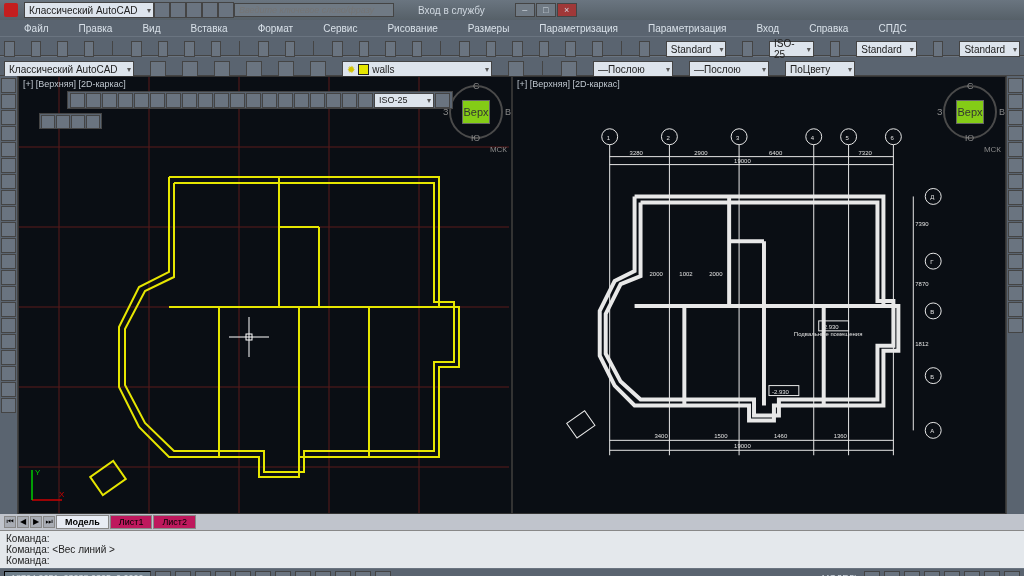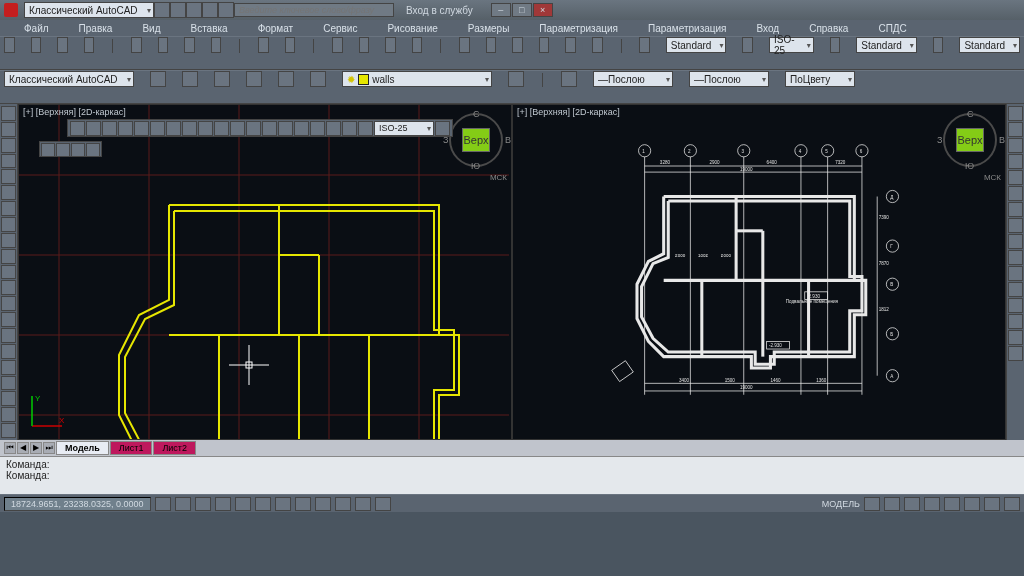--- a/index.html
+++ b/index.html
@@ -8,28 +8,28 @@
 .titlebar { height: 20px; background: linear-gradient(#6a7580,#566068); display: flex; align-items: center; padding: 0 4px; color: #d0d8e0; }
 .titlebar .logo { width: 14px; height: 14px; background: #c41e1e; margin-right: 6px; border-radius: 2px; }
 .titlebar .title { flex: 1; text-align: center; font-size: 10px; color: #aab4c0; }
 .titlebar .search { width: 160px; height: 14px; background: #707a84; border: 1px solid #444; font-size: 9px; color: #c0c8d0; padding: 0 4px; font-style: italic; }
 .titlebar .win-btns { display: flex; gap: 1px; margin-left: 6px; }
 .titlebar .win-btns div { width: 20px; height: 14px; background: #707a84; border: 1px solid #444; text-align: center; line-height: 12px; font-size: 9px; }
 
 .menubar { height: 16px; background: #5a6470; display: flex; align-items: center; padding: 0 4px; gap: 10px; color: #d8e0e8; font-size: 10px; }
 .menubar span { cursor: default; margin-left: 20px; }
 
-.toolbar-row { height: 20px; background: #5a6470; border-top: 1px solid #6a7480; border-bottom: 1px solid #444; display: flex; align-items: flex-end; padding: 16px 4px; gap: 16px; }
+.toolbar-row { height: 20px; background: #5a6470; border-top: 1px solid #6a7480; border-bottom: 1px solid #444; display: flex; align-items: flex-start; padding: 4px 4px; gap: 16px; }
 .tbtn { width: 16px; height: 16px; background: #6a7480; border: 1px solid #444; display: inline-block; }
 .sep { width: 1px; height: 14px; background: #444; margin: 0 2px; }
 .combo { height: 16px; background: #dde4ec; border: 1px solid #444; font-size: 10px; padding: 0 14px 0 4px; display: flex; align-items: center; position: relative; color: #222; }
 .combo::after { content: "▾"; position: absolute; right: 2px; font-size: 8px; color: #555; }
 .swatch { width: 11px; height: 11px; border: 1px solid #222; margin-right: 3px; }
 
-.workarea { position: relative; height: 336px; display: flex; }
+.workarea { position: relative; height: 438px; display: flex; }
 .lefttools { width: 18px; background: #5a6470; border-right: 1px solid #444; display: flex; flex-direction: column; gap: 1px; padding: 2px 1px; }
 .lefttools .tbtn { width: 15px; height: 15px; }
 .righttools { width: 18px; background: #5a6470; border-left: 1px solid #444; display: flex; flex-direction: column; gap: 1px; padding: 2px 1px; }
 .righttools .tbtn { width: 15px; height: 15px; }
 
 .viewports { flex: 1; display: flex; background: #000; position: relative; }
 .viewport { flex: 1; background: #0a0e14; position: relative; border: 1px solid #333; overflow: hidden; }
 .viewport .vp-label { position: absolute; top: 2px; left: 4px; color: #c0c8d0; font-size: 9px; z-index: 5; }
 .viewcube { position: absolute; top: 6px; right: 6px; width: 58px; height: 58px; z-index: 5; }
 .viewcube .ring { position: absolute; width: 54px; height: 54px; border: 2px solid #4a4a4a; border-radius: 50%; top: 2px; left: 2px; }
@@ -75,21 +75,21 @@
 
 <div class="titlebar">
   <div class="logo"></div>
   <div class="combo" style="width:130px;background:#dde4ec">Классический AutoCAD</div>
   <div class="tbtn"></div>
   <div class="tbtn"></div>
   <div class="tbtn"></div>
   <div class="tbtn"></div>
   <div class="tbtn"></div>
   <input class="search" placeholder="Введите ключевое слово/фразу" style="">
-  <span style="margin:0 12px">Вход в службу</span>
+  <span style="margin:0 24px">Вход в службу</span>
   <div class="win-btns">
     <div>–</div>
     <div>□</div>
     <div style="background:#a03838">×</div>
   </div>
 </div>
 
 <div class="menubar">
   <span>Файл</span>
   <span>Правка</span>
@@ -395,20 +395,21 @@
   <div class="navb">◀</div>
   <div class="navb">▶</div>
   <div class="navb">⏭</div>
   <div class="tab active">Модель</div>
   <div class="tab">Лист1</div>
   <div class="tab">Лист2</div>
 </div>
 
 <div class="cmdline">
   <div class="row">Команда:</div>
+  <div class="row">Команда: &lt;Вес линий &gt;</div>
   <div class="row"><span>Команда:</span> <input style=""></div>
 </div>
 
 <div class="statusbar">
   <div class="coords">18724.9651, 23238.0325, 0.0000</div>
   <div class="sbtn"></div>
   <div class="sbtn"></div>
   <div class="sbtn"></div>
   <div class="sbtn"></div>
   <div class="sbtn"></div>

